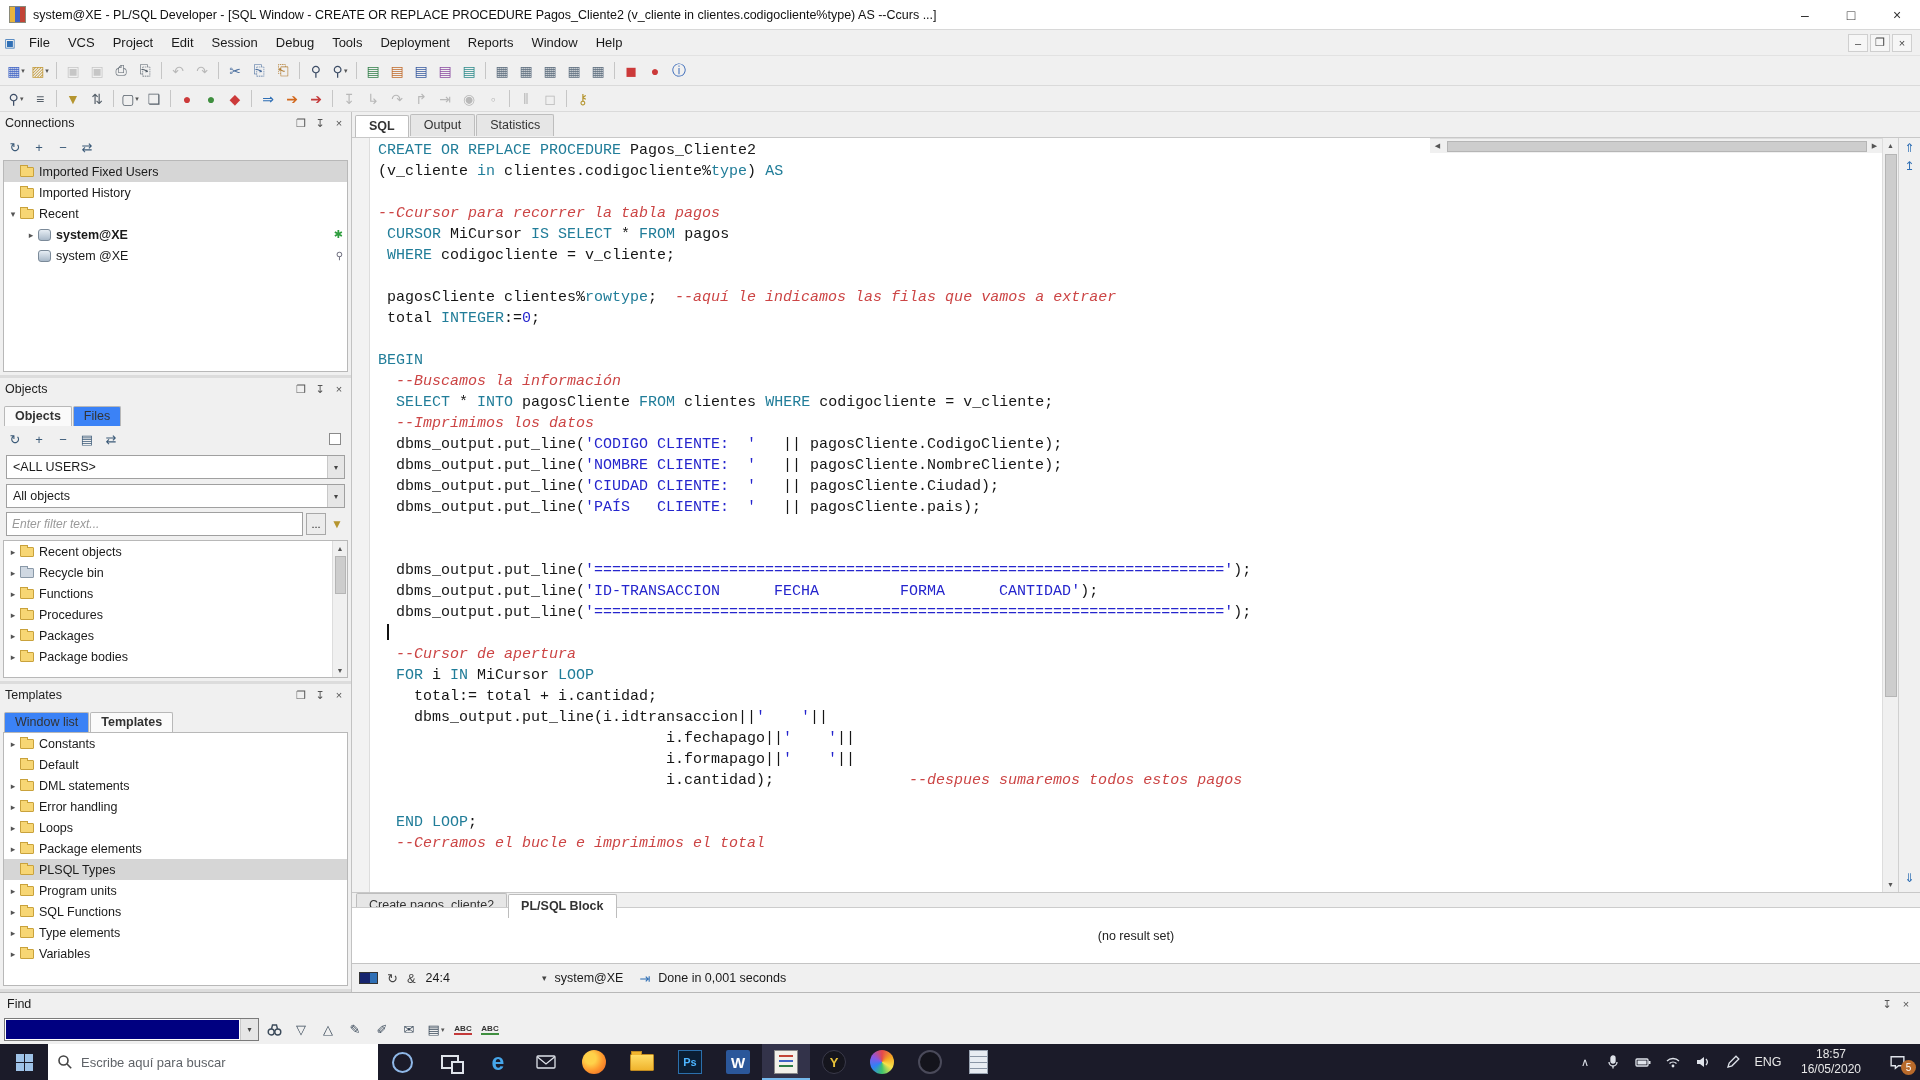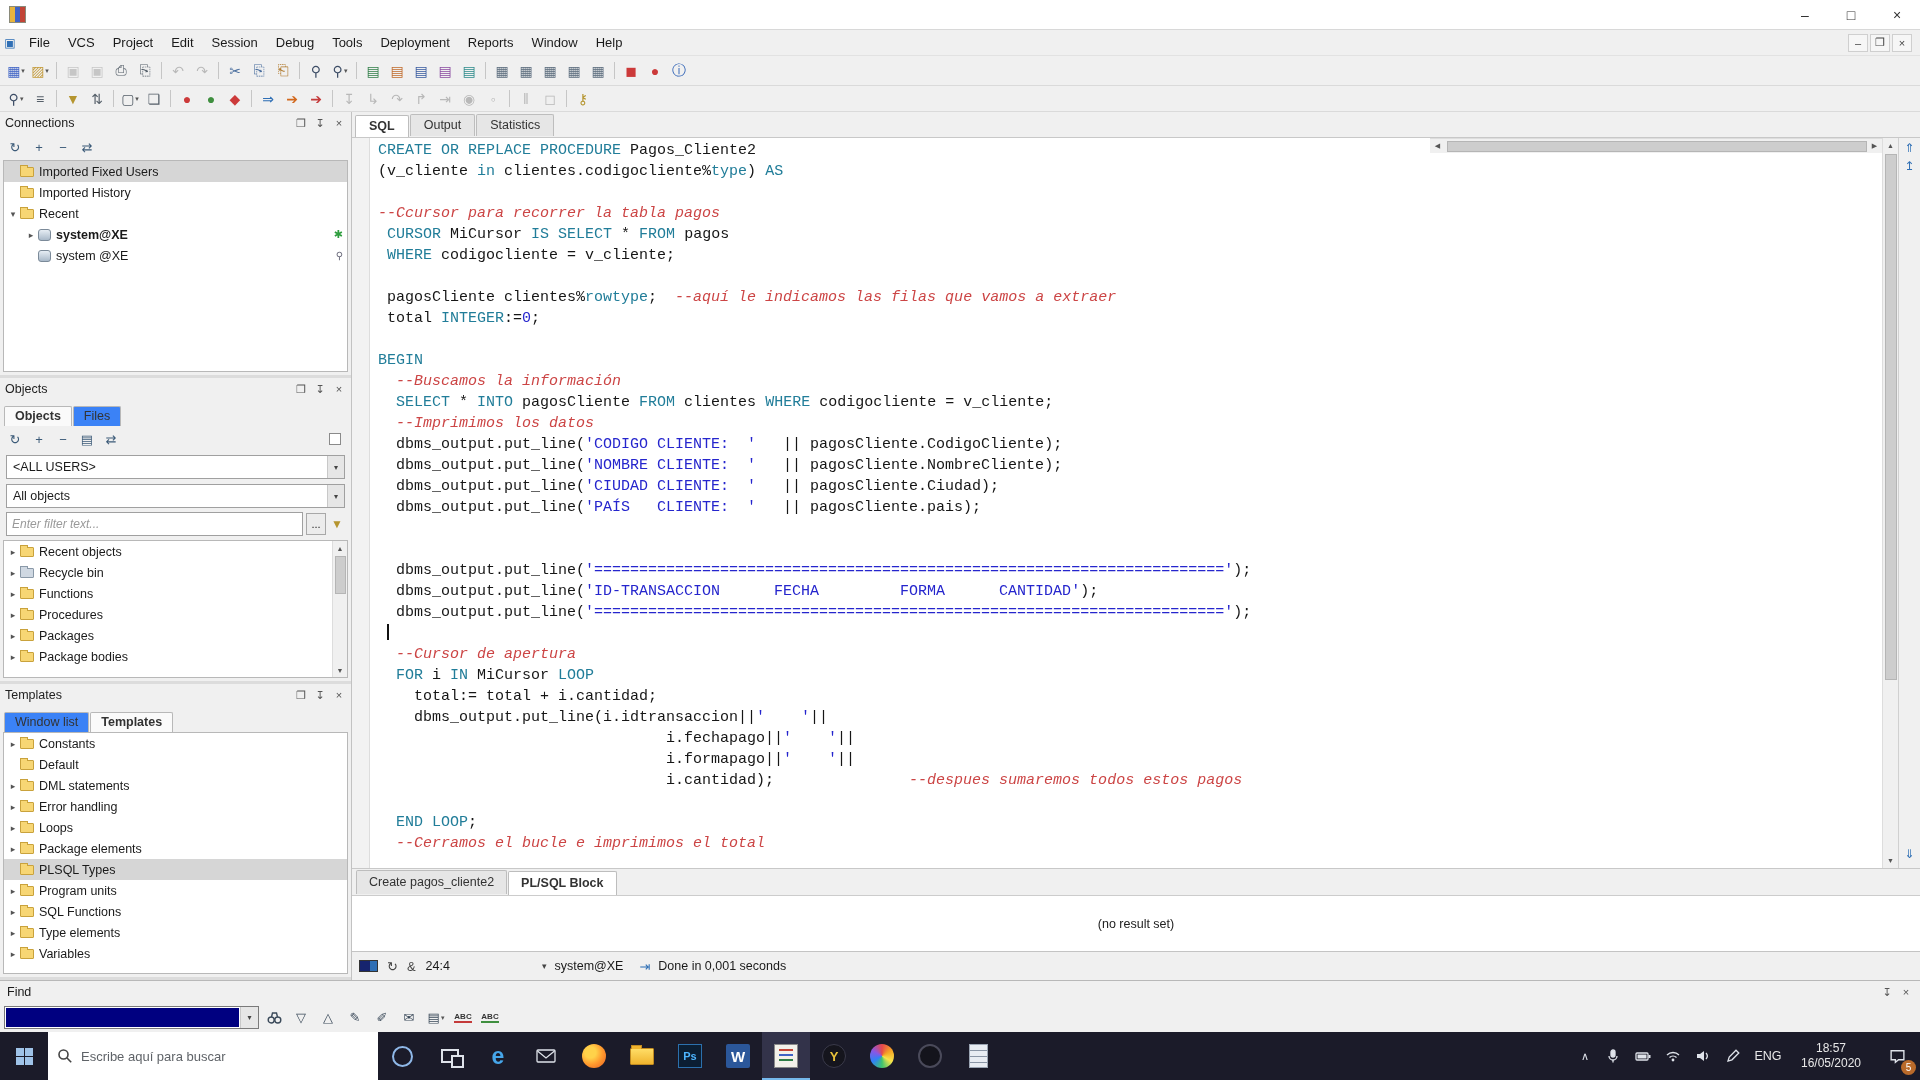--- a/index.html
+++ b/index.html
@@ -90,21 +90,21 @@
 .sc-btn{font-size:7px;color:#555;display:flex;align-items:center;justify-content:center}
 .hscroll .sc-btn{width:15px;height:100%}
 .vscroll{width:16px;background:#f0f0f0;border-left:1px solid #ddd;flex:none;display:flex;flex-direction:column;align-items:center}
 .vscroll .sc-btn{height:15px;width:100%}
 .vthumb{width:12px;height:72%;background:#cdcdcd;border:1px solid #b5b5b5;margin-top:1px}
 .sidestrip{width:22px;background:#f0f0f0;border-left:1px solid #d0d0d0;flex:none;display:flex;flex-direction:column;align-items:center;padding:3px 0}
 .ss-ic{color:#2f6fb5;font-size:12px;height:18px}
 .ss-bot{margin-top:auto}
 
 
-.bottom-tabs{height:27px;background:#f0f0f0;border-top:1px solid #c8c8c8;display:flex;align-items:center;padding-left:4px;flex:none}
+.bottom-tabs{height:15px;background:#f0f0f0;border-top:1px solid #c8c8c8;display:flex;align-items:flex-start;padding-left:4px;flex:none}
 .btab{padding:4px 12px 5px;font-size:12.5px;color:#333;background:#e6e6e6;border:1px solid #bdbdbd;border-bottom:none;margin-right:1px;border-radius:2px 2px 0 0}
 .btab.active{background:#fff;font-weight:bold;position:relative;top:1px}
 .result{height:56px;background:#fff;border-top:1px solid #ccc;display:flex;align-items:center;justify-content:center;font-size:12.5px;color:#222;flex:none}
 .statusbar{height:29px;background:#f0f0f0;border-top:1px solid #c4c4c4;display:flex;align-items:center;font-size:12.5px;padding:0 7px;flex:none}
 .sb-flag{width:19px;height:12px;background:linear-gradient(90deg,#16246e 0 60%,#2f6fb5 60%);border:1px solid #333;flex:none}
 .sb-ic{margin-left:9px;color:#444;font-size:13px}
 .sb-pos{margin-left:10px}
 .sb-dd{margin-left:92px;font-size:9px;color:#444}
 .sb-conn{margin-left:8px}
 .sb-jump{margin-left:16px;color:#2f6fb5;font-size:13px}
@@ -115,21 +115,21 @@
 .find-header{height:22px;display:flex;align-items:center;padding:0 7px;font-size:12.5px}
 .find-row{height:29px;display:flex;align-items:center;padding:0 4px;gap:3px}
 .find-combo{width:255px;height:23px;border:1px solid #7a7a7a;background:#fff;display:flex}
 .find-combo .sel{flex:1;margin:1px;background:#000080}
 .find-combo .dd{width:18px;display:flex;align-items:center;justify-content:center;background:#e6e6e6;border-left:1px solid #c8c8c8;font-size:8px;color:#444}
 .find-btn{min-width:24px;height:23px;display:flex;align-items:center;justify-content:center;font-size:13px;color:#3b4a5a;padding:0 2px}
 .abc{font-size:8px;font-weight:bold;color:#333;border-bottom:2px solid #c43a3a}
 .abc2{font-size:8px;font-weight:bold;color:#333;border-bottom:2px solid #3f8f3f}
 
 
-.taskbar{height:48px;background:#1b1b29;display:flex;align-items:stretch;color:#e8e8e8;flex:none}
+.taskbar{height:36px;background:#1b1b29;display:flex;align-items:stretch;color:#e8e8e8;flex:none}
 .tb-start{width:48px;display:flex;align-items:center;justify-content:center}
 .start-grid{display:grid;grid-template-columns:8px 8px;grid-template-rows:8px 8px;gap:1px}
 .start-grid i{background:#9fc3e8}
 .search-box{width:330px;background:#fff;display:flex;align-items:center;padding:0 9px;gap:8px}
 .search-box input{border:none;outline:none;flex:1;font-size:13px;color:#444;font-family:"Liberation Sans",sans-serif}
 .search-box input::placeholder{color:#5f6368}
 .tb-apps{display:flex}
 .tb-app{width:48px;display:flex;align-items:center;justify-content:center;position:relative}
 .tb-app.active{background:#33334a;box-shadow:inset 0 -2px 0 #76b9ed}
 .ic{display:flex;align-items:center;justify-content:center}
@@ -157,20 +157,21 @@
 .badge{position:absolute;right:4px;bottom:5px;min-width:15px;height:15px;border-radius:50%;background:#b96a2a;color:#fff;font-size:10px;display:flex;align-items:center;justify-content:center;padding:0 2px}
 svg.ti{stroke:#dfe3ea;fill:none;stroke-width:1.3}
 </style>
 </head>
 <body>
 
 <div class="screen">
 
   <div class="titlebar">
     <span class="app-logo"></span>
+    <span class="title-text">system@XE - PL/SQL Developer - [SQL Window - CREATE OR REPLACE PROCEDURE Pagos_Cliente2 (v_cliente in clientes.codigocliente%type) AS --Ccurs ...]</span>
     <div class="win-btns">
       <span class="win-btn">–</span>
       <span class="win-btn">□</span>
       <span class="win-btn">×</span>
     </div>
   </div>
 
   <div class="menubar">
     <span class="mdi-ic">▣</span>
     <div id="menu-items" style="display:flex;height:100%">

